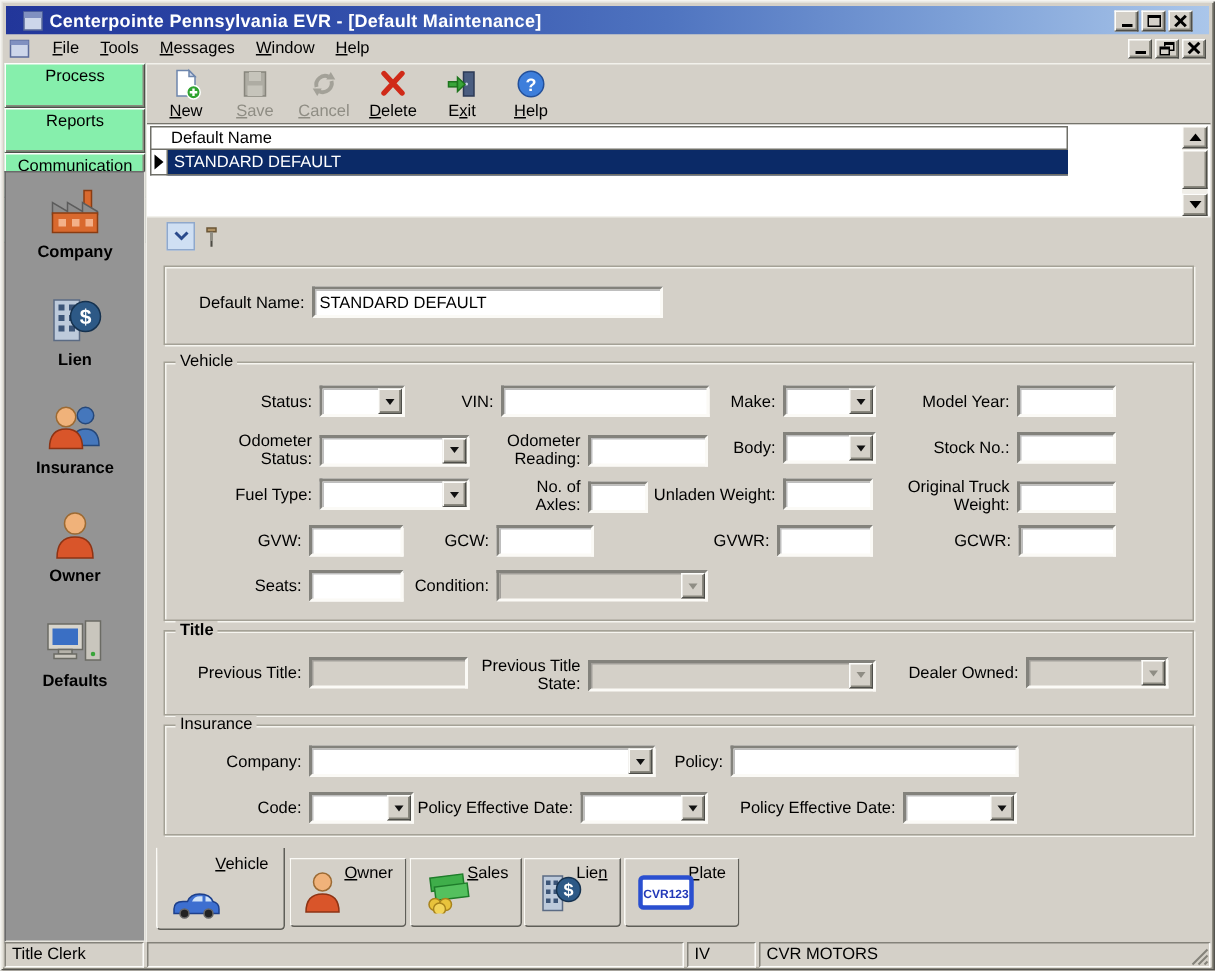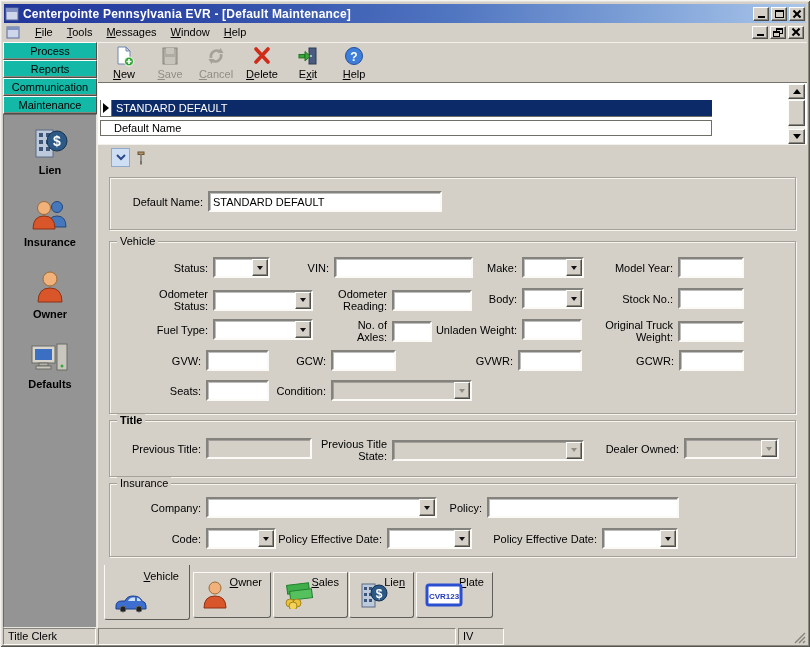--- a/index.html
+++ b/index.html
@@ -7,21 +7,21 @@
        font-family:"Liberation Sans",sans-serif;font-size:11px;color:#000;
        background:#d4d0c8;}
   *{box-sizing:border-box;}
   u{text-decoration:underline;}
 
   
   .window{position:absolute;inset:0;background:#d4d0c8;
           box-shadow:inset 1px 1px 0 #f4f3ef, inset -1px -1px 0 #55544f, inset 2px 2px 0 #e3e1da, inset -2px -2px 0 #8b897f;}
   .titlebar{position:absolute;left:4px;top:4px;right:4px;height:19px;
             background:linear-gradient(90deg,#22369a 0%,#2e4aa8 25%,#4f74c0 55%,#7fa2d8 80%,#aac6ea 100%);
-            display:flex;align-items:center;padding:0 1px;gap:4px;}
+            display:flex;align-items:center;padding:0 11px;gap:4px;}
   .title-text{color:#fff;font-weight:bold;font-size:12px;white-space:nowrap;letter-spacing:.2px;}
   .caption-btns{margin-left:auto;display:flex;}
   .tbtn{width:16px;height:14px;margin-left:2px;background:#d4d0c8;position:relative;
         border:1px solid;border-color:#fdfdfb #4e4e49 #4e4e49 #fdfdfb;
         box-shadow:inset -1px -1px 0 #8a887e;display:flex;align-items:flex-end;justify-content:center;}
   .g-min{width:7px;height:2px;background:#000;margin:0 auto 2px;}
   .g-max{width:9px;height:8px;border:1px solid #000;border-top:2px solid #000;margin:0 auto 2px;}
   .g-restore{position:relative;width:10px;height:9px;margin:0 auto 1px;}
   .g-restore i{position:absolute;border:1px solid #000;border-top:2px solid #000;background:#d4d0c8;width:7px;height:6px;}
   .g-restore i.b{left:0;top:3px;} .g-restore i.t{right:0;top:0;}
@@ -31,41 +31,41 @@
 
   .menubar{position:absolute;left:4px;top:23px;right:4px;height:18px;background:#d4d0c8;
            display:flex;align-items:center;padding:0 2px;}
   .menu-item{padding:2px 7px;white-space:nowrap;}
   .mdi-btns{margin-left:auto;display:flex;}
 
   
   .main{position:absolute;left:3px;top:42px;right:3px;bottom:19px;}
 
   .sidebar{position:absolute;left:0;top:0;width:94px;bottom:0;background:#d4d0c8;}
-  .nav-btn{height:18px;line-height:16px;text-align:center;background:#14b8a6;
+  .nav-btn{height:30px;line-height:16px;text-align:center;background:#86efac;
            border:1px solid;border-color:#fdfdfb #4e4e49 #4e4e49 #fdfdfb;
            box-shadow:inset -1px -1px 0 #8a887e;}
   .shortcut-panel{position:absolute;left:0;top:72px;right:0;bottom:0;background:#949494;
                   border:1px solid;border-color:#6a6a6a #e8e6df #e8e6df #6a6a6a;
                   display:flex;flex-direction:column;align-items:center;padding-top:10px;gap:21px;}
   .shortcut{display:flex;flex-direction:column;align-items:center;gap:3px;width:100%;cursor:default;}
   .shortcut b{font-size:11px;color:#000;}
 
   .content{position:absolute;left:94px;top:0;right:0;bottom:0;border-left:1px solid #efeee9;}
 
   .toolbar{position:absolute;left:0;top:0;right:0;height:41px;background:#d4d0c8;
            box-shadow:inset 0 1px 0 #f2f1ec, inset 0 -1px 0 #75746c;
            display:flex;align-items:center;padding-left:3px;}
   .tool-btn{width:46px;height:38px;display:flex;flex-direction:column;align-items:center;justify-content:center;gap:1px;}
   .tool-btn span{line-height:12px;text-align:right;}
   .tool-btn.disabled span{color:#8f8d84;}
 
   .grid-area{position:absolute;left:0;top:41px;right:0;height:61px;background:#fff;}
   .grid-header{position:absolute;left:2px;top:1px;width:612px;height:16px;background:#fff;
-               border:1px solid #6f6f68;line-height:14px;padding-left:13px;margin-top:36px;}
+               border:1px solid #6f6f68;line-height:14px;padding-left:13px;}
   .grid-row{position:absolute;left:2px;top:17px;width:612px;height:17px;display:flex;}
   .row-marker{width:12px;background:#fff;border:1px solid #6f6f68;border-top:0;display:flex;align-items:center;justify-content:center;}
   .row-marker i{width:0;height:0;border-left:6px solid #000;border-top:5px solid transparent;border-bottom:5px solid transparent;}
   .row-cell{flex:1;background:#0b2a67;color:#fff;line-height:17px;padding-left:4px;border-bottom:1px solid #6f6f68;}
   .vscroll{position:absolute;right:2px;top:1px;width:17px;height:60px;background:#f0eee8;}
   .sbtn{position:absolute;left:0;width:17px;height:15px;background:#d4d0c8;
         border:1px solid;border-color:#fdfdfb #4e4e49 #4e4e49 #fdfdfb;box-shadow:inset -1px -1px 0 #8a887e;
         display:flex;align-items:center;justify-content:center;}
   .sthumb{position:absolute;left:0;top:16px;width:17px;height:26px;background:#d4d0c8;
           border:1px solid;border-color:#fdfdfb #4e4e49 #4e4e49 #fdfdfb;box-shadow:inset -1px -1px 0 #8a887e;}
@@ -167,20 +167,31 @@
   <div class="main">
 
     <div class="sidebar">
       <div class="nav-btn">Process</div>
       <div class="nav-btn">Reports</div>
       <div class="nav-btn">Communication</div>
       <div class="nav-btn">Maintenance</div>
 
       <div class="shortcut-panel">
         <div class="shortcut">
+          <svg width="42" height="34">
+            <rect x="27" y="2" width="5" height="12" fill="#d9692e" stroke="#8a3c12"></rect>
+            <polygon points="6,18 6,10 16,16 16,10 26,16 26,10 36,16 36,18" fill="#8d8d8d" stroke="#5c5c5c"></polygon>
+            <rect x="6" y="17" width="30" height="13" fill="#d9692e" stroke="#8a3c12"></rect>
+            <rect x="10" y="21" width="5" height="5" fill="#f3b089"></rect>
+            <rect x="19" y="21" width="5" height="5" fill="#f3b089"></rect>
+            <rect x="28" y="21" width="5" height="5" fill="#f3b089"></rect>
+          </svg>
+          <b>Company</b>
+        </div>
+        <div class="shortcut">
           <svg width="42" height="36">
             <rect x="7" y="5" width="17" height="27" fill="#bdcadb" stroke="#5b6b84"></rect>
             <rect x="10" y="8" width="4" height="4" fill="#3c5578"></rect>
               <rect x="17" y="8" width="4" height="4" fill="#3c5578"></rect>
             <rect x="10" y="15" width="4" height="4" fill="#3c5578"></rect>
               <rect x="17" y="15" width="4" height="4" fill="#3c5578"></rect>
             <rect x="10" y="22" width="4" height="4" fill="#3c5578"></rect>
               <rect x="17" y="22" width="4" height="4" fill="#3c5578"></rect>
             <circle cx="28" cy="16" r="10" fill="#2d5986" stroke="#16324f"></circle>
             <text x="28" y="21" text-anchor="middle" font-size="14" font-weight="bold" fill="#fff" font-family="Liberation Sans,sans-serif">$</text>
@@ -540,18 +551,19 @@
         </div>
 
       </div>
     </div>
   </div>
 
   <div class="statusbar">
     <div class="spanel" style="width:93px">Title Clerk</div>
     <div class="spanel" style="width:358px"></div>
     <div class="spanel" style="width:46px">IV</div>
+    <div class="spanel" style="flex:1">CVR MOTORS</div>
     <svg class="grip" width="13" height="13">
       <path d="M12 2 L2 12 M12 6 L6 12 M12 10 L10 12" stroke="#84827a" stroke-width="1.4"></path>
     </svg>
   </div>
 
 </div>
 
 </body></html>

